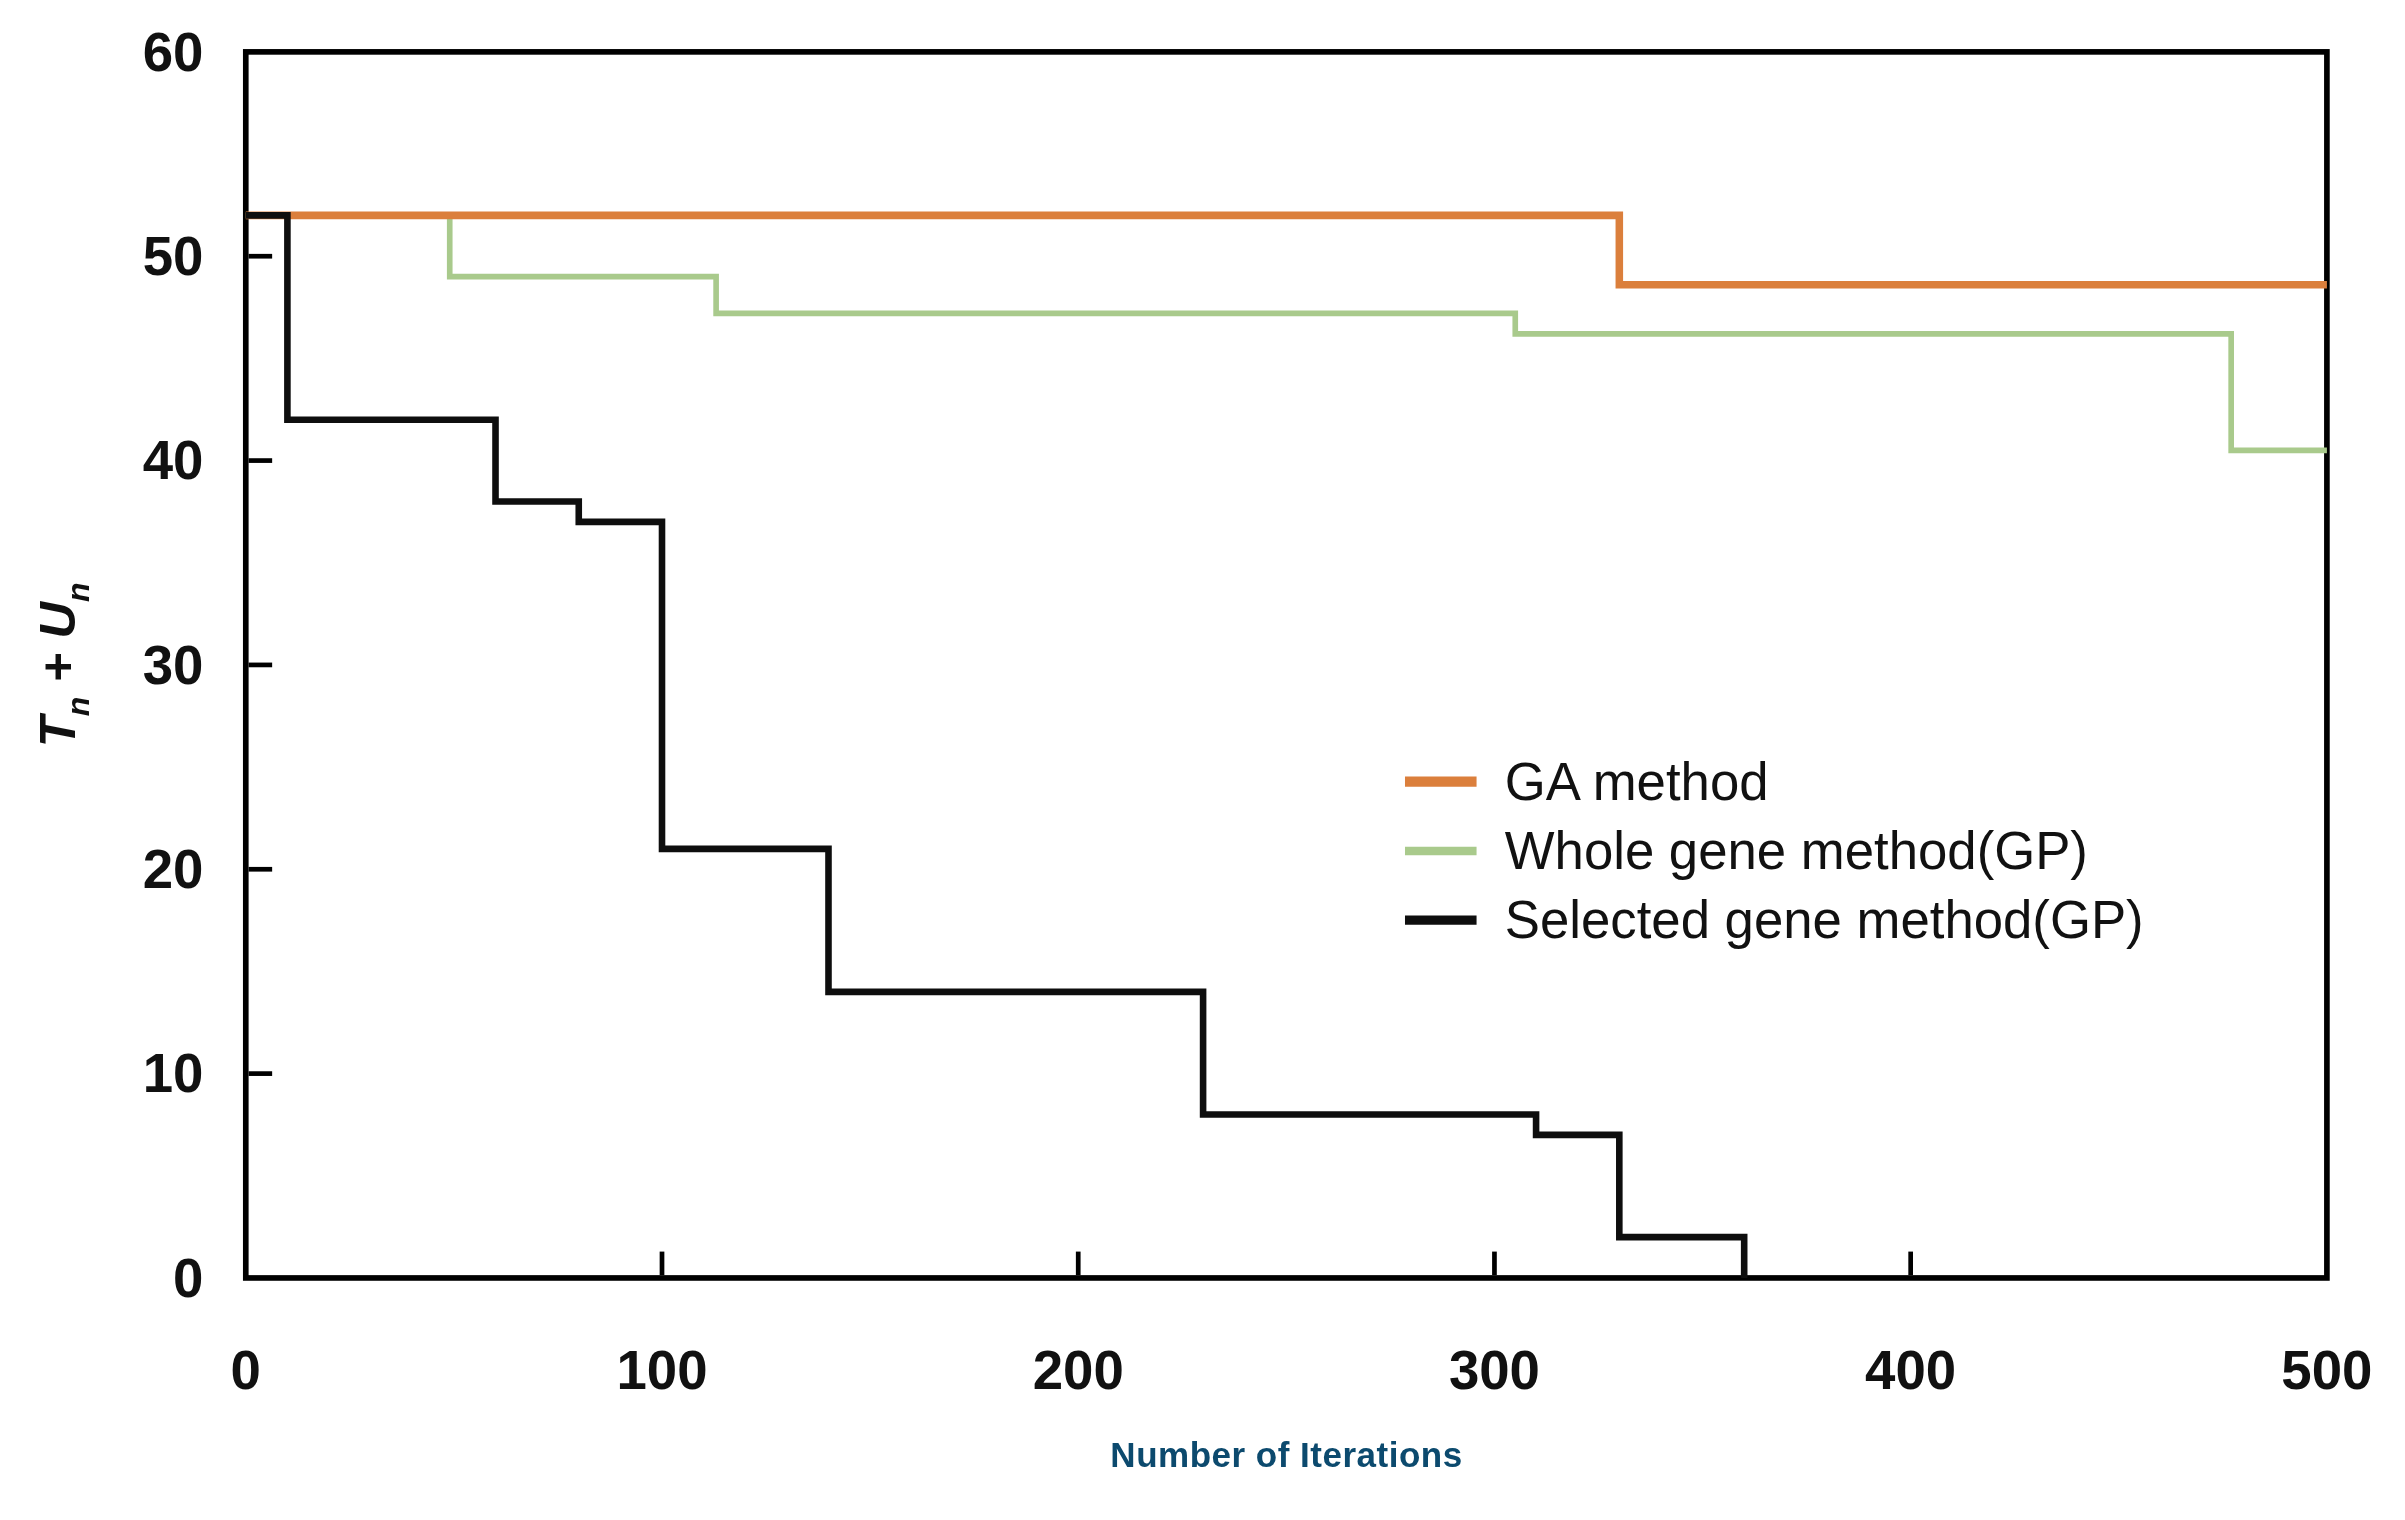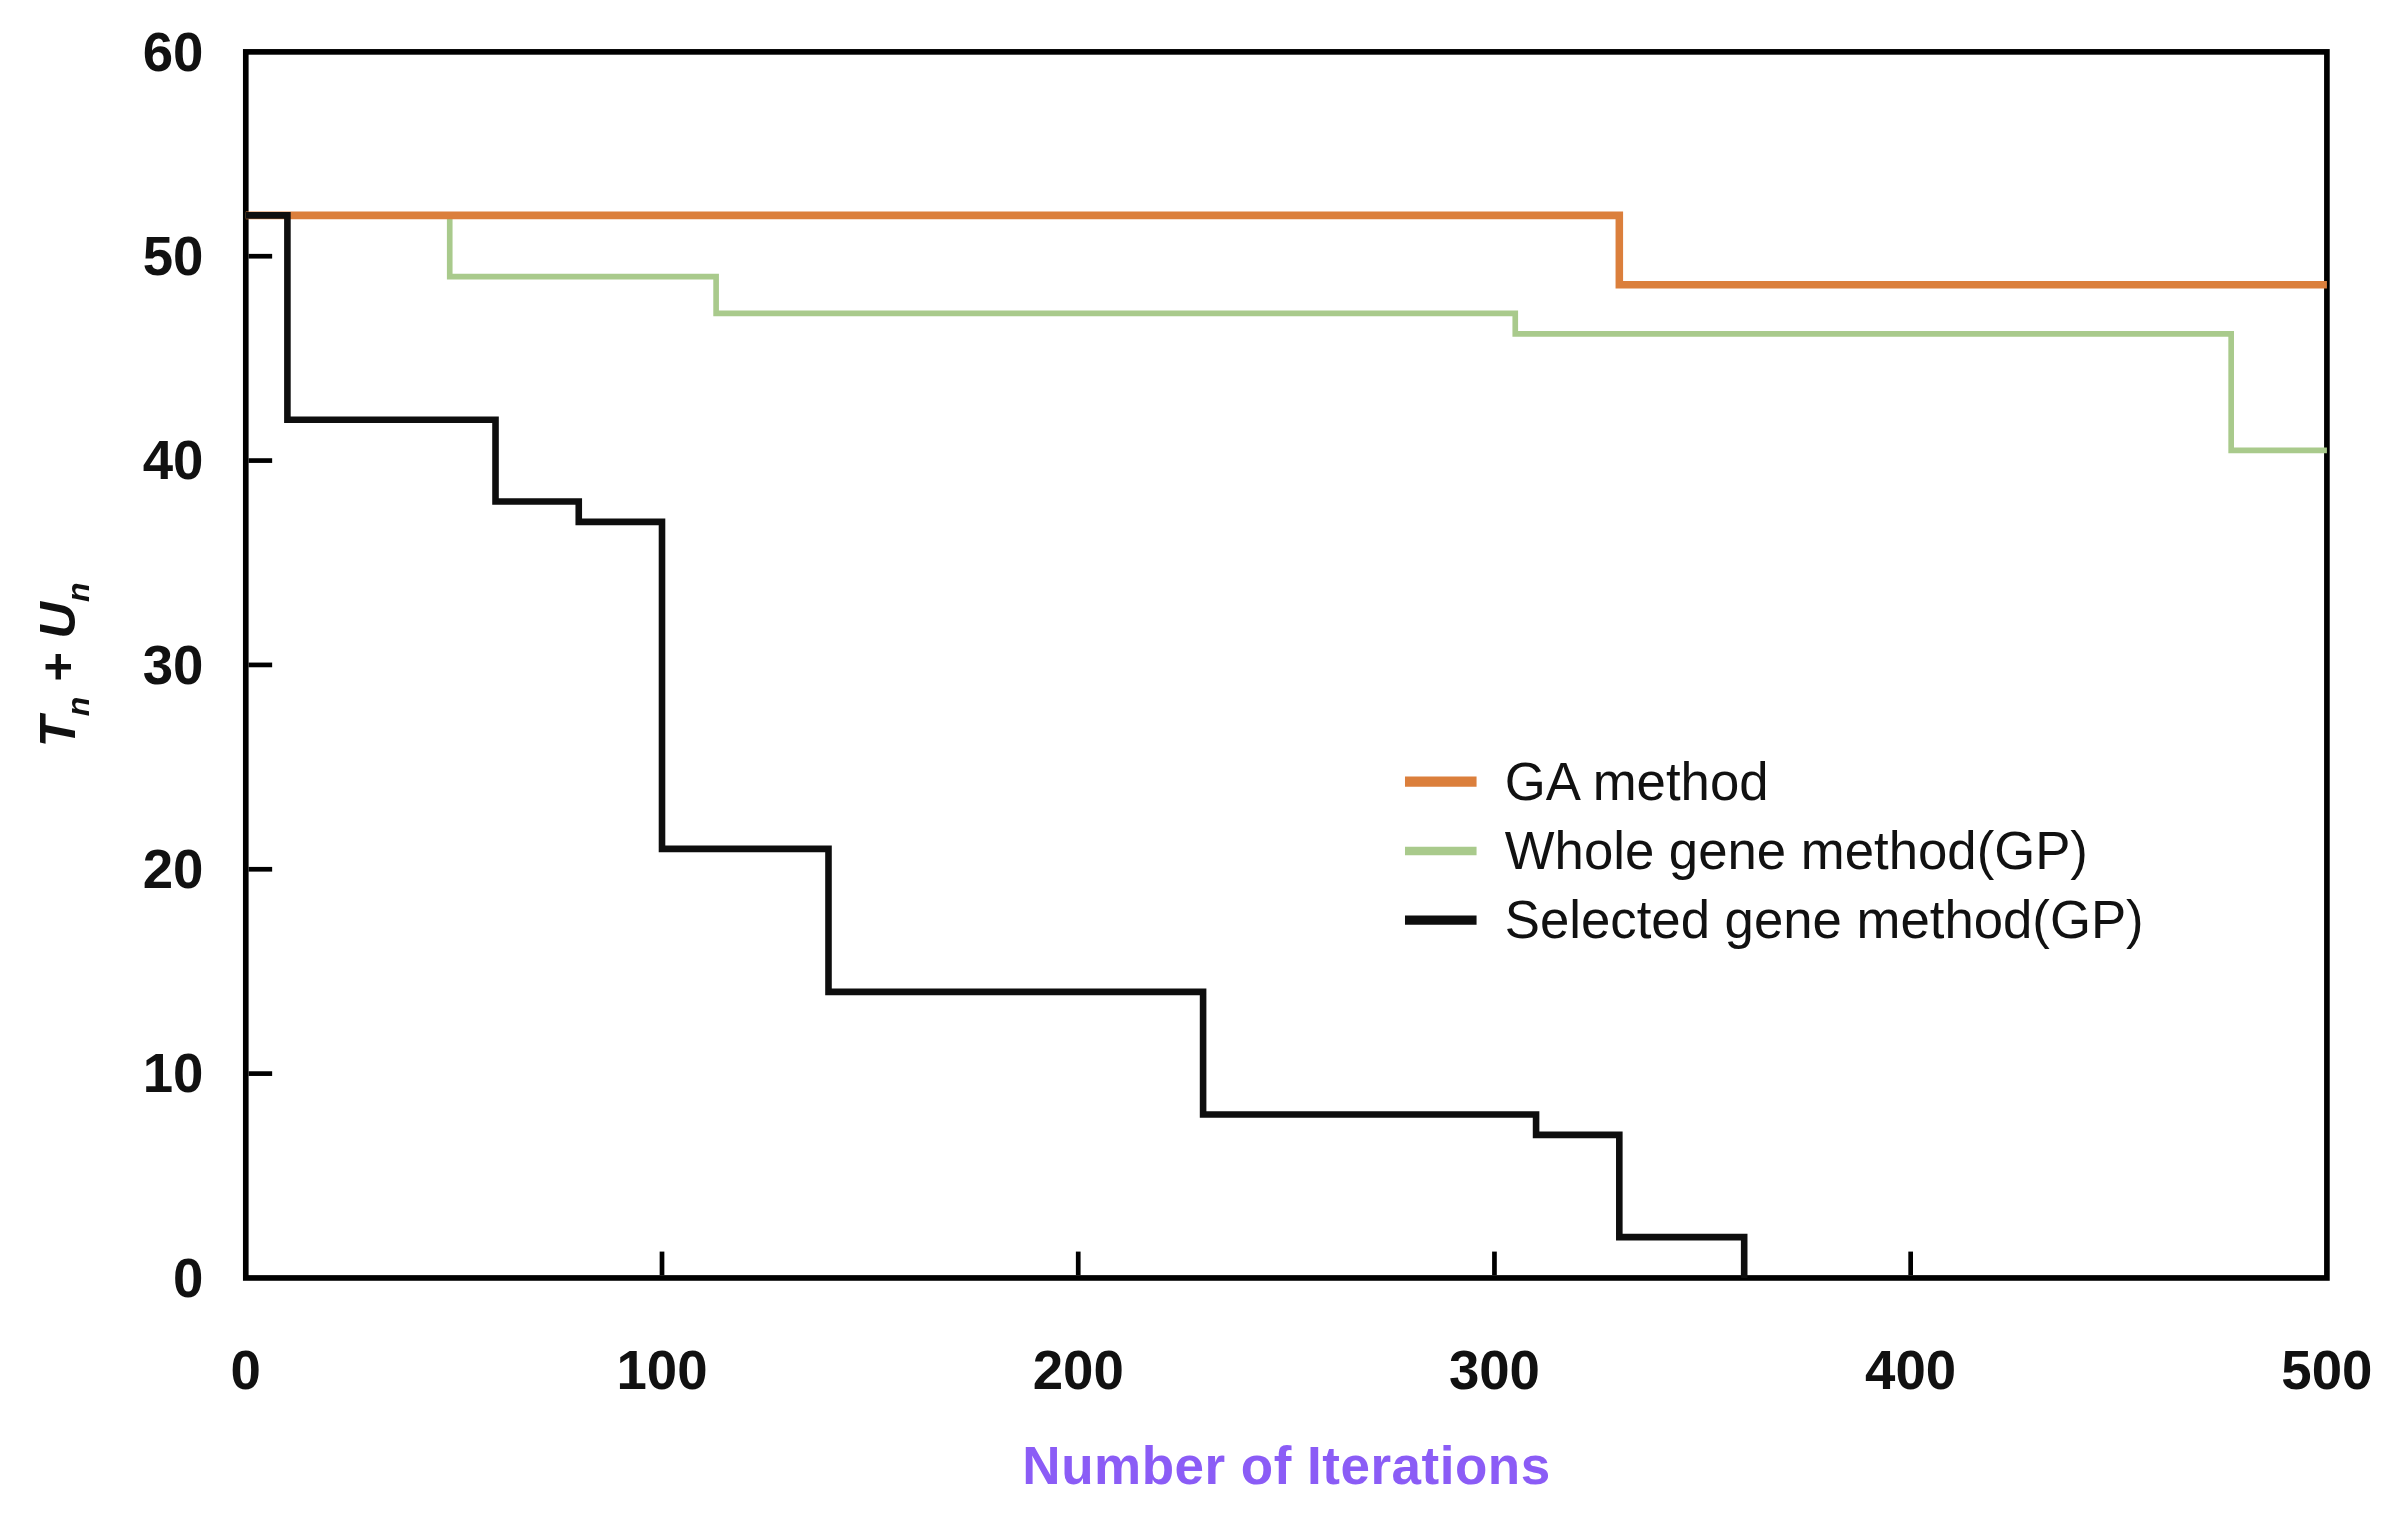--- a/index.html
+++ b/index.html
@@ -8,21 +8,21 @@
     width:2406px;height:1521px;
     background:#ffffff;
     font-family:"Liberation Sans", sans-serif;
     overflow:hidden;
   }
   .chart-svg{position:absolute;left:0;top:0;}
   .xlabel{
     position:absolute;
     left:246px;top:1435px;width:2081px;
     text-align:center;
-    font-size:53px;font-weight:bold;color:#8b5cf6;
+    font-size:35px;font-weight:bold;color:#0c4a6e;
     letter-spacing:0.5px;
   }
   text.ticklab{
     font-family:"Liberation Sans", sans-serif;
     font-size:58px;font-weight:bold;fill:#111;
   }
   text.legendlab{
     font-family:"Liberation Sans", sans-serif;
     font-size:56px;font-weight:400;fill:#111;
   }

